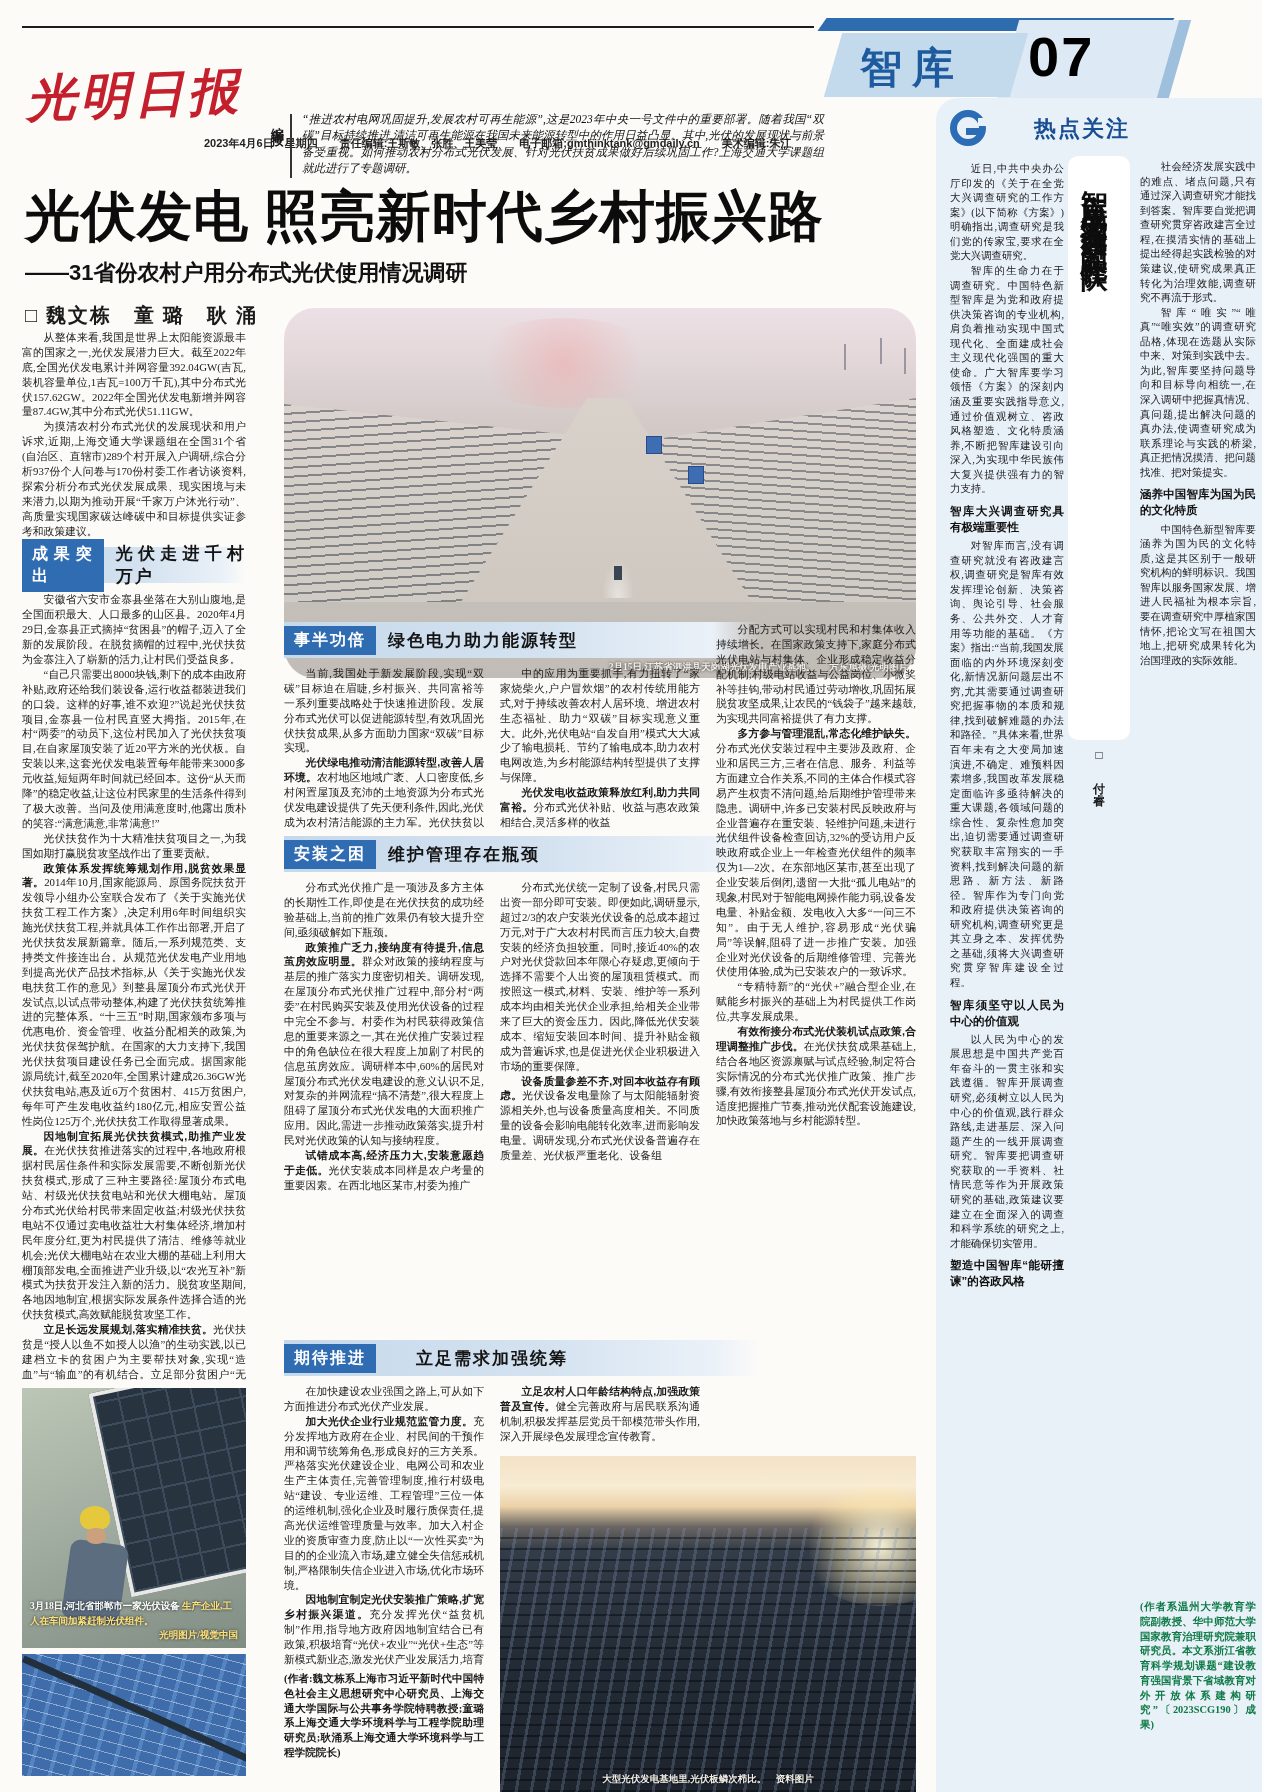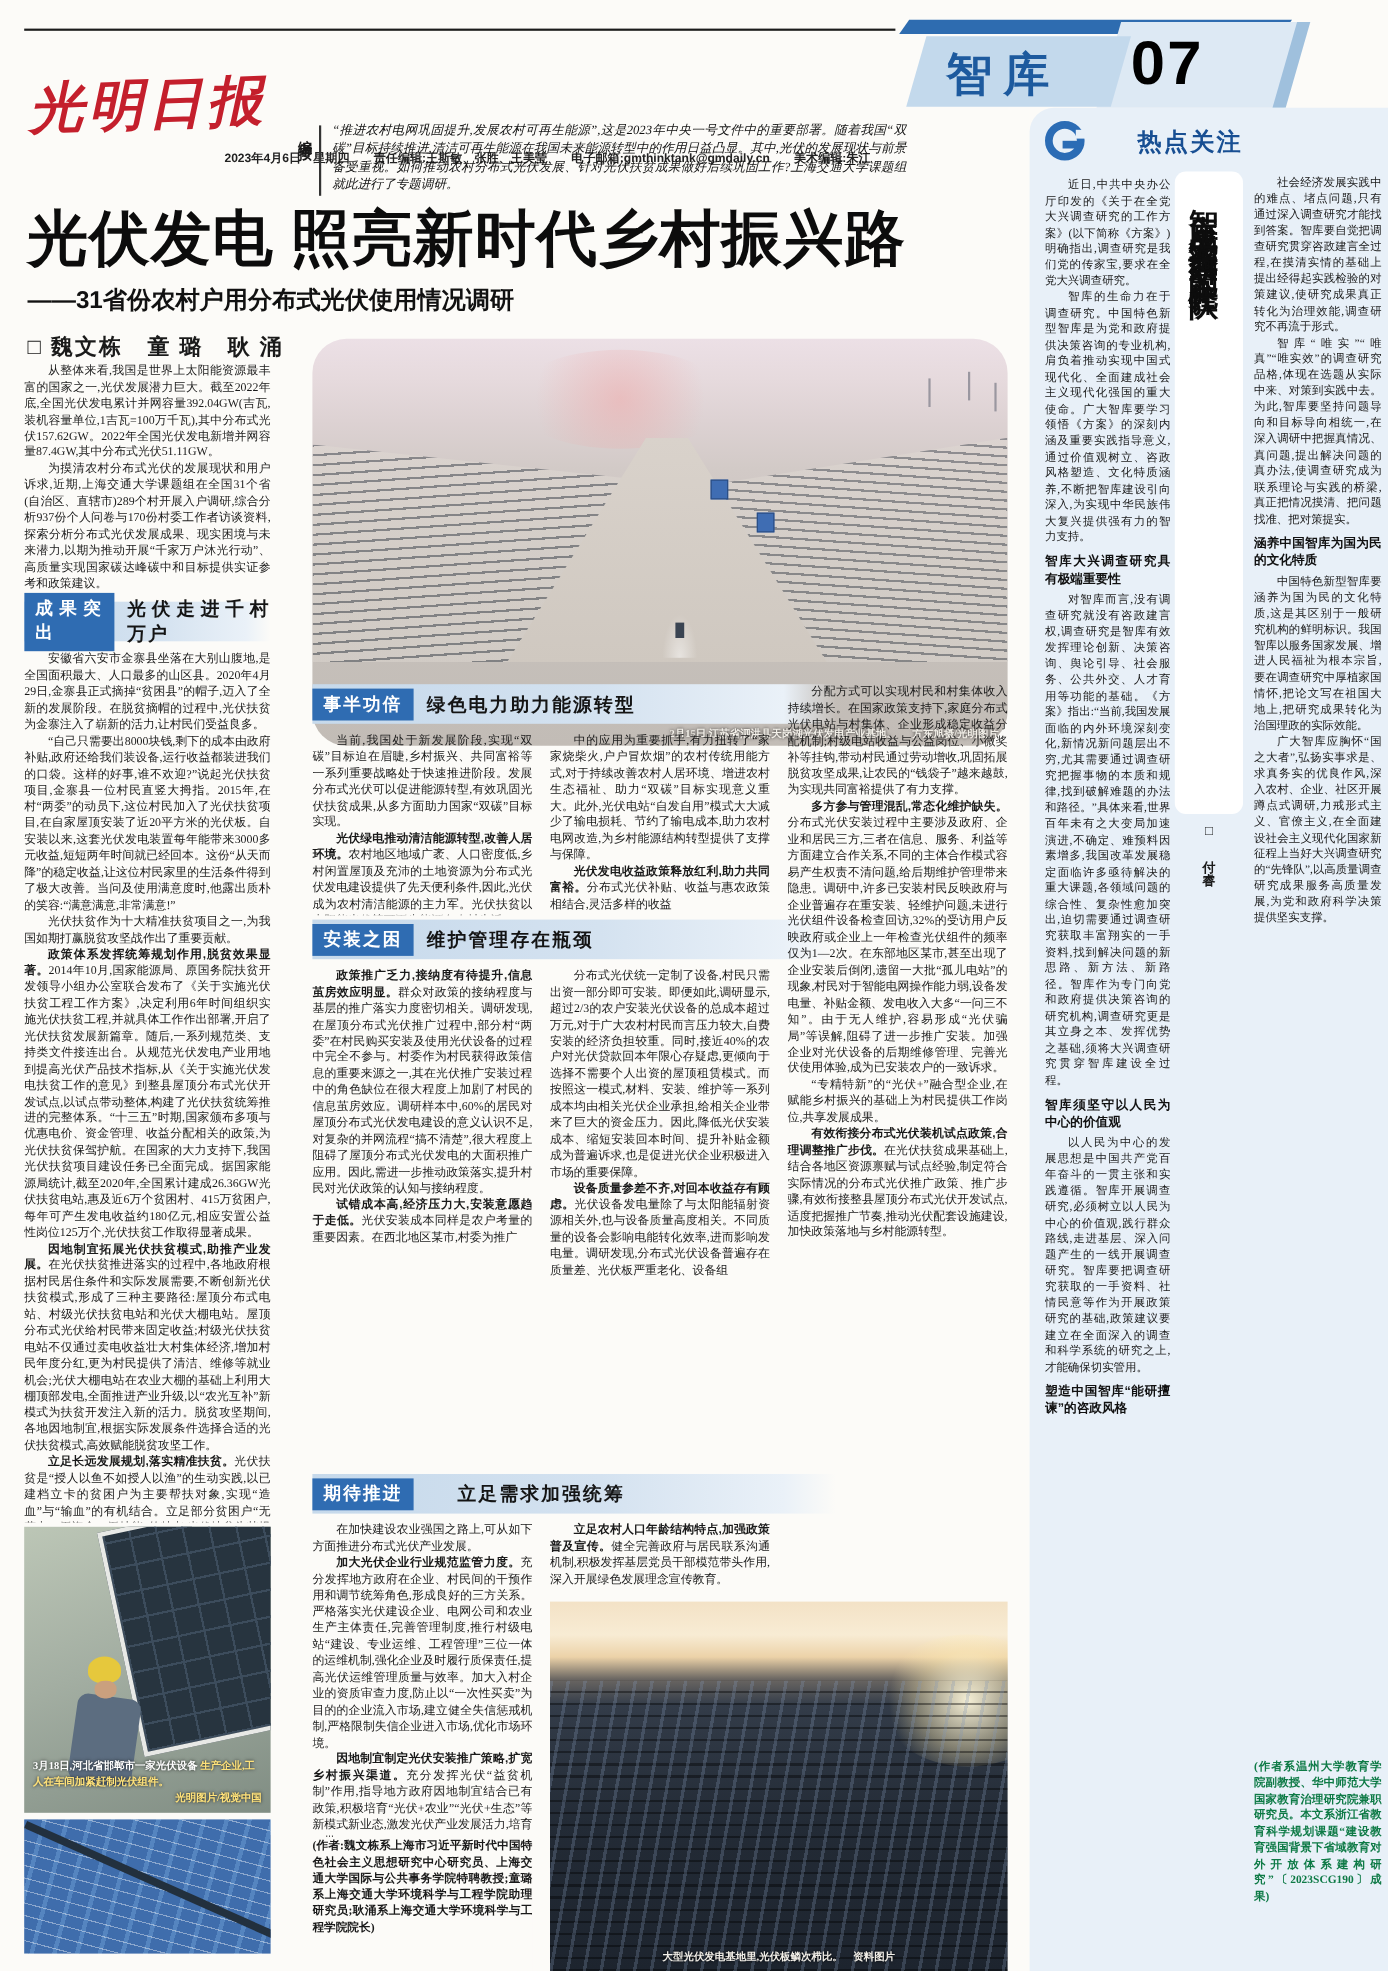--- a/index.html
+++ b/index.html
@@ -216,20 +216,21 @@
       <p class="para">中的应用为重要抓手,有力扭转了“家家烧柴火,户户冒炊烟”的农村传统用能方式,对于持续改善农村人居环境、增进农村生态福祉、助力“双碳”目标实现意义重大。此外,光伏电站“自发自用”模式大大减少了输电损耗、节约了输电成本,助力农村电网改造,为乡村能源结构转型提供了支撑与保障。</p>
       <p class="para"><b>光伏发电收益政策释放红利,助力共同富裕。</b>分布式光伏补贴、收益与惠农政策相结合,灵活多样的收益</p>
     </div>
   <div class="abs col c-col4">
       <p class="para">分配方式可以实现村民和村集体收入持续增长。在国家政策支持下,家庭分布式光伏电站与村集体、企业形成稳定收益分配机制;村级电站收益与公益岗位、小微奖补等挂钩,带动村民通过劳动增收,巩固拓展脱贫攻坚成果,让农民的“钱袋子”越来越鼓,为实现共同富裕提供了有力支撑。</p>
       <p class="para"><b>多方参与管理混乱,常态化维护缺失。</b>分布式光伏安装过程中主要涉及政府、企业和居民三方,三者在信息、服务、利益等方面建立合作关系,不同的主体合作模式容易产生权责不清问题,给后期维护管理带来隐患。调研中,许多已安装村民反映政府与企业普遍存在重安装、轻维护问题,未进行光伏组件设备检查回访,32%的受访用户反映政府或企业上一年检查光伏组件的频率仅为1—2次。在东部地区某市,甚至出现了企业安装后倒闭,遗留一大批“孤儿电站”的现象,村民对于智能电网操作能力弱,设备发电量、补贴金额、发电收入大多“一问三不知”。由于无人维护,容易形成“光伏骗局”等误解,阻碍了进一步推广安装。加强企业对光伏设备的后期维修管理、完善光伏使用体验,成为已安装农户的一致诉求。</p>
       <p class="para">“专精特新”的“光伏+”融合型企业,在赋能乡村振兴的基础上为村民提供工作岗位,共享发展成果。</p>
       <p class="para"><b>有效衔接分布式光伏装机试点政策,合理调整推广步伐。</b>在光伏扶贫成果基础上,结合各地区资源禀赋与试点经验,制定符合实际情况的分布式光伏推广政策、推广步骤,有效衔接整县屋顶分布式光伏开发试点,适度把握推广节奏,推动光伏配套设施建设,加快政策落地与乡村能源转型。</p>
     </div>
   <div class="abs col c-r2c2">
+      <p class="para">分布式光伏推广是一项涉及多方主体的长期性工作,即使是在光伏扶贫的成功经验基础上,当前的推广效果仍有较大提升空间,亟须破解如下瓶颈。</p>
       <p class="para"><b>政策推广乏力,接纳度有待提升,信息茧房效应明显。</b>群众对政策的接纳程度与基层的推广落实力度密切相关。调研发现,在屋顶分布式光伏推广过程中,部分村“两委”在村民购买安装及使用光伏设备的过程中完全不参与。村委作为村民获得政策信息的重要来源之一,其在光伏推广安装过程中的角色缺位在很大程度上加剧了村民的信息茧房效应。调研样本中,60%的居民对屋顶分布式光伏发电建设的意义认识不足,对复杂的并网流程“搞不清楚”,很大程度上阻碍了屋顶分布式光伏发电的大面积推广应用。因此,需进一步推动政策落实,提升村民对光伏政策的认知与接纳程度。</p>
       <p class="para"><b>试错成本高,经济压力大,安装意愿趋于走低。</b>光伏安装成本同样是农户考量的重要因素。在西北地区某市,村委为推广</p>
     </div>
   <div class="abs col c-r2c3">
       <p class="para">分布式光伏统一定制了设备,村民只需出资一部分即可安装。即便如此,调研显示,超过2/3的农户安装光伏设备的总成本超过万元,对于广大农村村民而言压力较大,自费安装的经济负担较重。同时,接近40%的农户对光伏贷款回本年限心存疑虑,更倾向于选择不需要个人出资的屋顶租赁模式。而按照这一模式,材料、安装、维护等一系列成本均由相关光伏企业承担,给相关企业带来了巨大的资金压力。因此,降低光伏安装成本、缩短安装回本时间、提升补贴金额成为普遍诉求,也是促进光伏企业积极进入市场的重要保障。</p>
       <p class="para"><b>设备质量参差不齐,对回本收益存有顾虑。</b>光伏设备发电量除了与太阳能辐射资源相关外,也与设备质量高度相关。不同质量的设备会影响电能转化效率,进而影响发电量。调研发现,分布式光伏设备普遍存在质量差、光伏板严重老化、设备组</p>
     </div>
   <div class="abs col c-r3c2">
       <p class="para">在加快建设农业强国之路上,可从如下方面推进分布式光伏产业发展。</p>
       <p class="para"><b>加大光伏企业行业规范监管力度。</b>充分发挥地方政府在企业、村民间的干预作用和调节统筹角色,形成良好的三方关系。严格落实光伏建设企业、电网公司和农业生产主体责任,完善管理制度,推行村级电站“建设、专业运维、工程管理”三位一体的运维机制,强化企业及时履行质保责任,提高光伏运维管理质量与效率。加大入村企业的资质审查力度,防止以“一次性买卖”为目的的企业流入市场,建立健全失信惩戒机制,严格限制失信企业进入市场,优化市场环境。</p>
@@ -280,17 +281,16 @@
 
   <div class="abs v-title-strip"></div>
   <div class="abs v-title">智库应成为大兴调查研究的『先锋队』</div>
   <div class="abs v-author">□ 付 睿</div>
 
   <div class="abs scol scol2">
       <p class="para">社会经济发展实践中的难点、堵点问题,只有通过深入调查研究才能找到答案。智库要自觉把调查研究贯穿咨政建言全过程,在摸清实情的基础上提出经得起实践检验的对策建议,使研究成果真正转化为治理效能,调查研究不再流于形式。</p>
       <p class="para">智库“唯实”“唯真”“唯实效”的调查研究品格,体现在选题从实际中来、对策到实践中去。为此,智库要坚持问题导向和目标导向相统一,在深入调研中把握真情况、真问题,提出解决问题的真办法,使调查研究成为联系理论与实践的桥梁,真正把情况摸清、把问题找准、把对策提实。</p>
       <div class="subhead">涵养中国智库为国为民的文化特质</div>
       <p class="para">中国特色新型智库要涵养为国为民的文化特质,这是其区别于一般研究机构的鲜明标识。我国智库以服务国家发展、增进人民福祉为根本宗旨,要在调查研究中厚植家国情怀,把论文写在祖国大地上,把研究成果转化为治国理政的实际效能。</p>
-      <p class="para">广大智库应胸怀“国之大者”,弘扬实事求是、求真务实的优良作风,深入农村、企业、社区开展蹲点式调研,力戒形式主义、官僚主义,在全面建设社会主义现代化国家新征程上当好大兴调查研究的“先锋队”,以高质量调查研究成果服务高质量发展,为党和政府科学决策提供坚实支撑。</p>
     </div>
   <div class="abs s-author-note">(作者系温州大学教育学院副教授、华中师范大学国家教育治理研究院兼职研究员。本文系浙江省教育科学规划课题“建设教育强国背景下省域教育对外开放体系建构研究”〔2023SCG190〕成果)</div>
 
 </div>
 
 </body></html>

